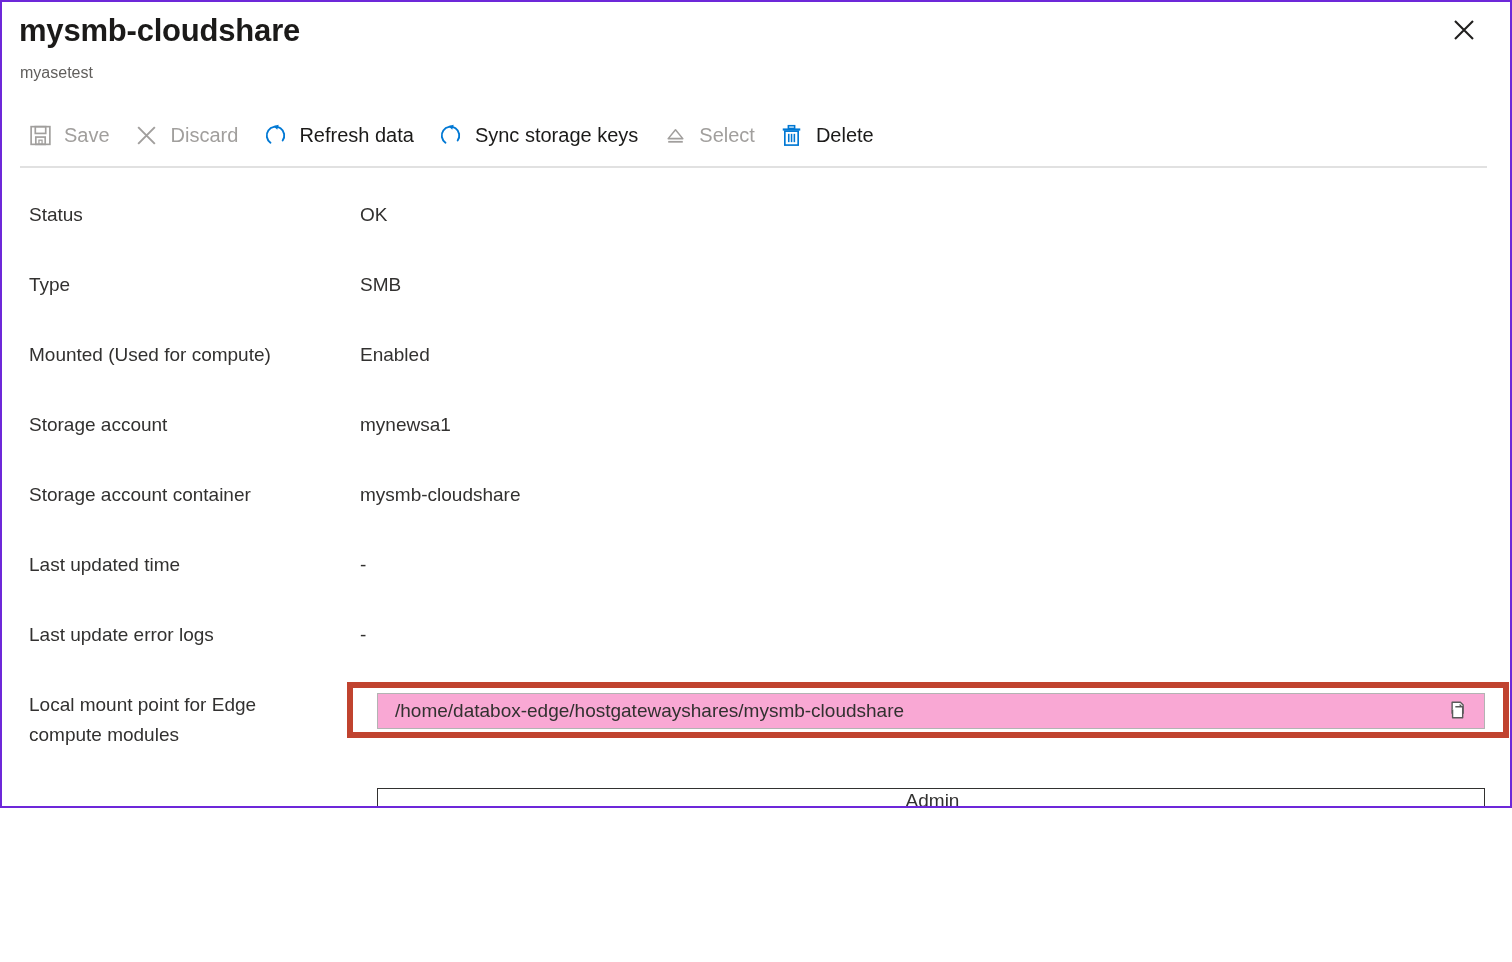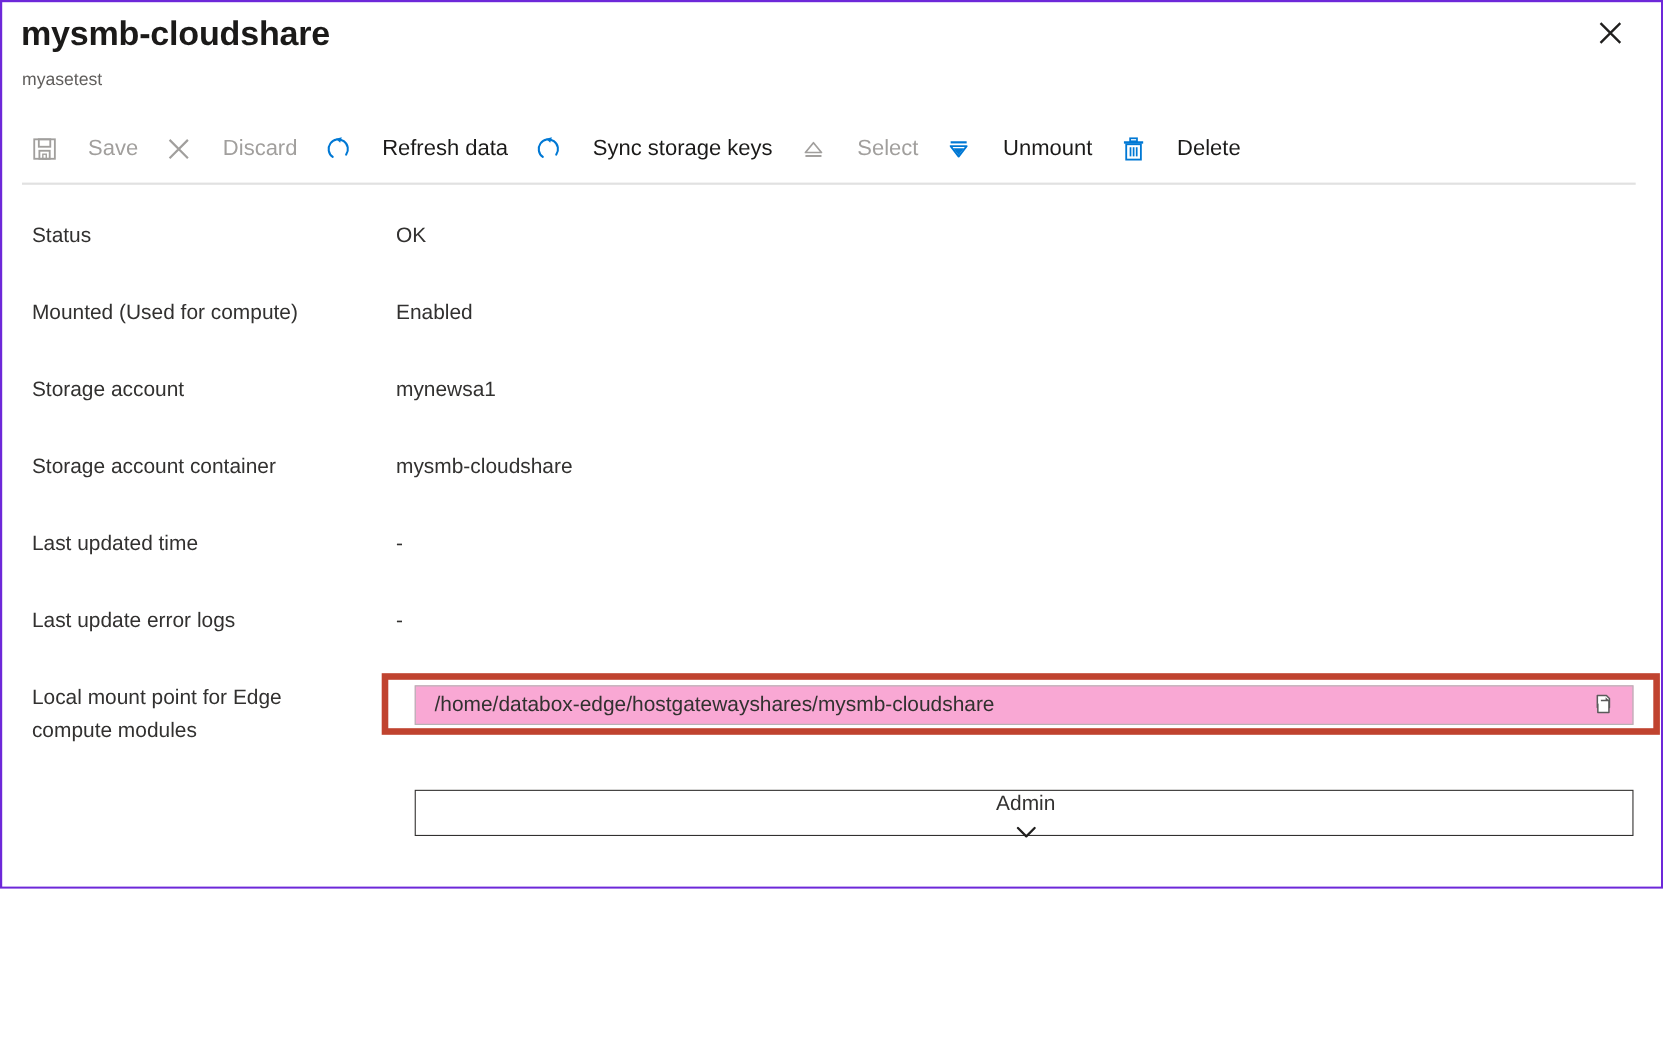--- a/index.html
+++ b/index.html
@@ -69,21 +69,20 @@
   .cmd {
     display: flex;
     align-items: center;
     height: 44px;
     padding: 0 12px 0 8px;
     margin-right: 4px;
     background: transparent;
     border: none;
     cursor: pointer;
     white-space: nowrap;
-    gap: 16px;
   }
   .cmd .glyph {
     width: 26px; height: 26px;
     display: inline-flex;
     align-items: center;
     justify-content: center;
     margin-right: 11px;
     flex: 0 0 auto;
   }
   .cmd .cmd-label {
@@ -277,30 +276,20 @@
     <button class="cmd disabled">
       <span class="glyph">
         <svg width="25" height="25" viewBox="0 0 24 24">
           <path d="M12 6.5 L19 15 L5 15 Z" fill="none" stroke="#a19f9d" stroke-width="1.5" stroke-linejoin="round"></path>
           <rect x="5" y="17.2" width="14" height="1.7" fill="#a19f9d"></rect>
         </svg>
       </span>
       <span class="cmd-label">Select</span>
     </button>
 
-    <button class="cmd">
-      <span class="glyph">
-        <svg width="25" height="25" viewBox="0 0 24 24">
-          <rect x="5" y="5.2" width="14" height="1.9" fill="#0078d4"></rect>
-          <path d="M5 9.4 L19 9.4 L12 18.6 Z" fill="none" stroke="#0078d4" stroke-width="1.6" stroke-linejoin="round"></path>
-          <path d="M7.3 11.2 L16.7 11.2 L12 17.4 Z" fill="#0078d4"></path>
-        </svg>
-      </span>
-      <span class="cmd-label">Unmount</span>
-    </button>
 
     <button class="cmd">
       <span class="glyph">
         <svg width="25" height="25" viewBox="0 0 24 24">
           <rect x="9" y="2.6" width="6" height="2.6" fill="none" stroke="#0078d4" stroke-width="1.5"></rect>
           <rect x="3.6" y="5.2" width="16.8" height="2.1" fill="#0078d4"></rect>
           <rect x="5.6" y="7.8" width="12.8" height="13.4" fill="none" stroke="#0078d4" stroke-width="1.6"></rect>
           <rect x="8.6" y="10.4" width="1.5" height="8" fill="#0078d4"></rect>
           <rect x="11.3" y="10.4" width="1.5" height="8" fill="#0078d4"></rect>
           <rect x="14" y="10.4" width="1.5" height="8" fill="#0078d4"></rect>
@@ -313,20 +302,24 @@
 
   <div class="divider"></div>
 
   <div class="props">
 
     <div class="prop-row">
       <div class="prop-label">Status</div>
       <div class="prop-value">OK</div>
     </div>
 
+    <div class="prop-row">
+      <div class="prop-label">Type</div>
+      <div class="prop-value">SMB</div>
+    </div>
 
     <div class="prop-row">
       <div class="prop-label">Mounted (Used for compute)</div>
       <div class="prop-value">Enabled</div>
     </div>
 
     <div class="prop-row">
       <div class="prop-label">Storage account</div>
       <div class="prop-value">mynewsa1</div>
     </div>

